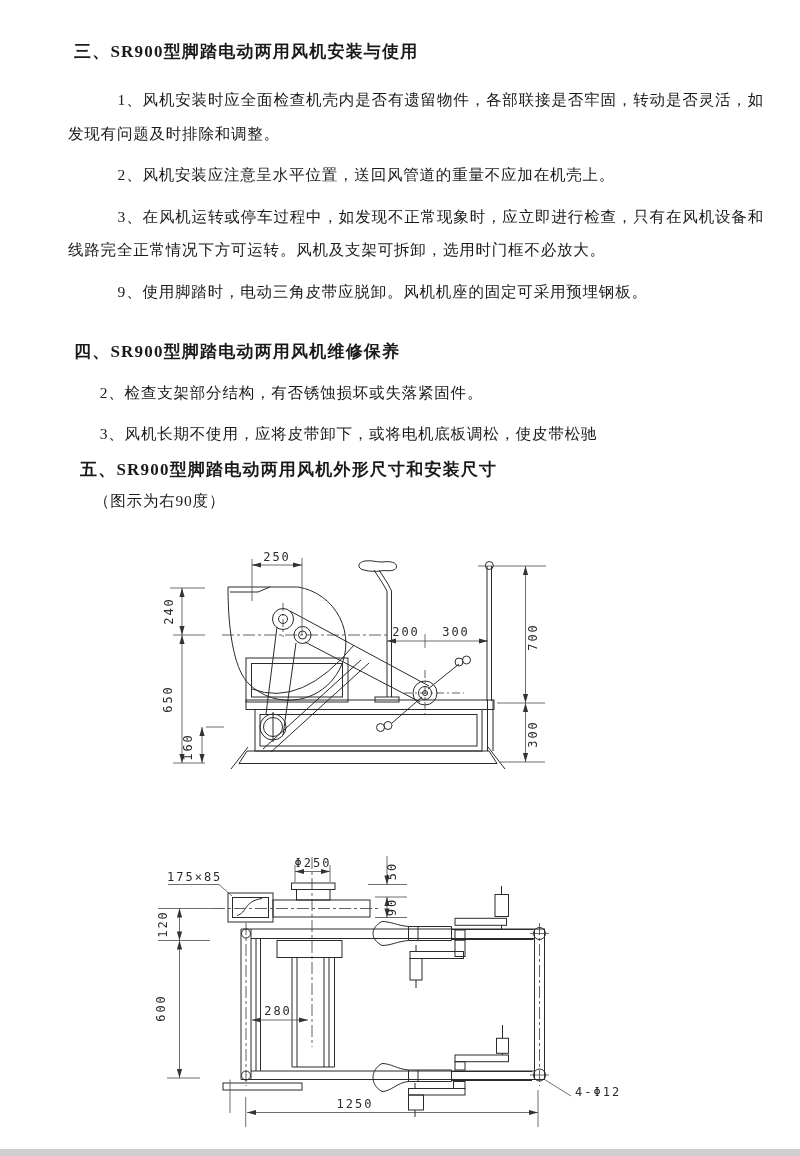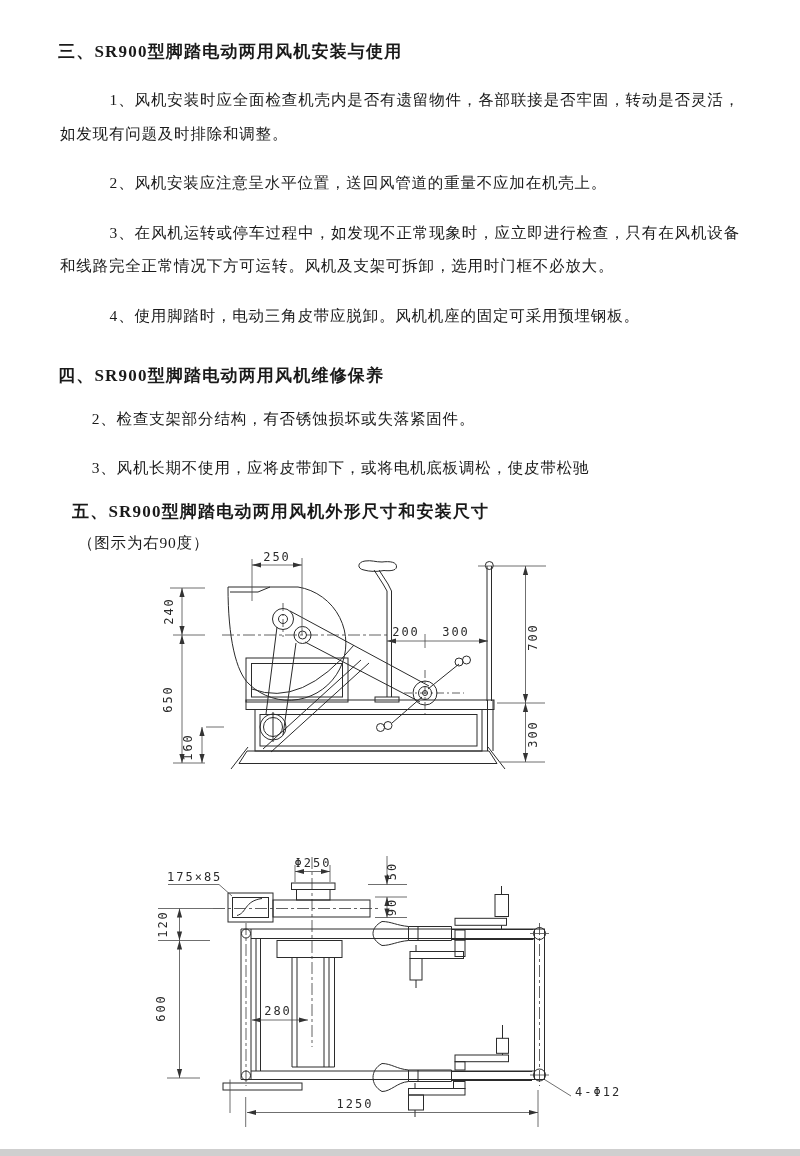--- a/index.html
+++ b/index.html
@@ -1,25 +1,25 @@
 <!DOCTYPE html>
 <html><head>
 <meta charset="utf-8">
 <style>
   html,body{margin:0;padding:0;background:#888;}
   .page{
     position:relative;width:800px;height:1156px;background:#ffffff;
     font-family:"Liberation Serif","DejaVu Serif",serif;color:#1a1a1a;
     overflow:hidden;margin:0 auto;
   }
-  .content{position:absolute;left:44px;top:40px;width:712px;}
+  .content{position:absolute;left:60px;top:40px;width:712px;}
   h2{font-size:17px;font-weight:bold;letter-spacing:1.2px;line-height:23px;margin:0 0 20px 14px;}
   h2.mid{margin:32px 0 14px 14px;}
-  h2.last{margin:8px 0 0 28px;}
-  p{font-size:15.5px;letter-spacing:0.8px;margin:16px;text-align:justify;}
+  h2.last{margin:8px 0 0 20px;}
+  p{font-size:15.5px;letter-spacing:0.8px;margin:8px;text-align:justify;}
   p.i3{line-height:33.5px;text-indent:3.2em;}
   p.i2{line-height:32.5px;text-indent:2.05em;}
   p.note{margin:8px 0 0 34px;line-height:24px;}
   svg text.d{font-family:"DejaVu Sans Mono","Liberation Mono",monospace;font-size:12px;fill:#2a2a2a;letter-spacing:2px;}
   svg .ln{stroke:#2b2b2b;fill:none;stroke-width:1;}
   svg .dim{stroke:#4a4a4a;fill:none;stroke-width:0.8;}
   svg .cl{stroke:#3a3a3a;fill:none;stroke-width:0.8;stroke-dasharray:12 3 3 3;}
   svg .dsh{stroke:#3a3a3a;fill:none;stroke-width:0.8;stroke-dasharray:8 3 2 3;}
   svg .ah{fill:#333;stroke:none;}
   .bottom-edge{position:absolute;left:0;bottom:0;width:800px;height:7px;background:#cfcfcf;}
@@ -27,21 +27,21 @@
 </head>
 <body>
 
 <div class="page">
 
   <div class="content">
     <h2>三、SR900型脚踏电动两用风机安装与使用</h2>
     <p class="i3">1、风机安装时应全面检查机壳内是否有遗留物件，各部联接是否牢固，转动是否灵活，如发现有问题及时排除和调整。</p>
     <p class="i3">2、风机安装应注意呈水平位置，送回风管道的重量不应加在机壳上。</p>
     <p class="i3">3、在风机运转或停车过程中，如发现不正常现象时，应立即进行检查，只有在风机设备和线路完全正常情况下方可运转。风机及支架可拆卸，选用时门框不必放大。</p>
-    <p class="i3">4、使用脚踏时，电动三角皮带应脱卸。风机机座的固定可采用预埋钢板。</p>
+    <p class="i3">9、使用脚踏时，电动三角皮带应脱卸。风机机座的固定可采用预埋钢板。</p>
     <h2 class="mid">四、SR900型脚踏电动两用风机维修保养</h2>
     <p class="i2">2、检查支架部分结构，有否锈蚀损坏或失落紧固件。</p>
     <p class="i2">3、风机长期不使用，应将皮带卸下，或将电机底板调松，使皮带松驰</p>
     <h2 class="last">五、SR900型脚踏电动两用风机外形尺寸和安装尺寸</h2>
     <p class="note">（图示为右90度）</p>
   </div>
 
   <svg width="800" height="616" viewBox="0 540 800 616" style="position:absolute;left:0;top:540px;">
 
     <g>

